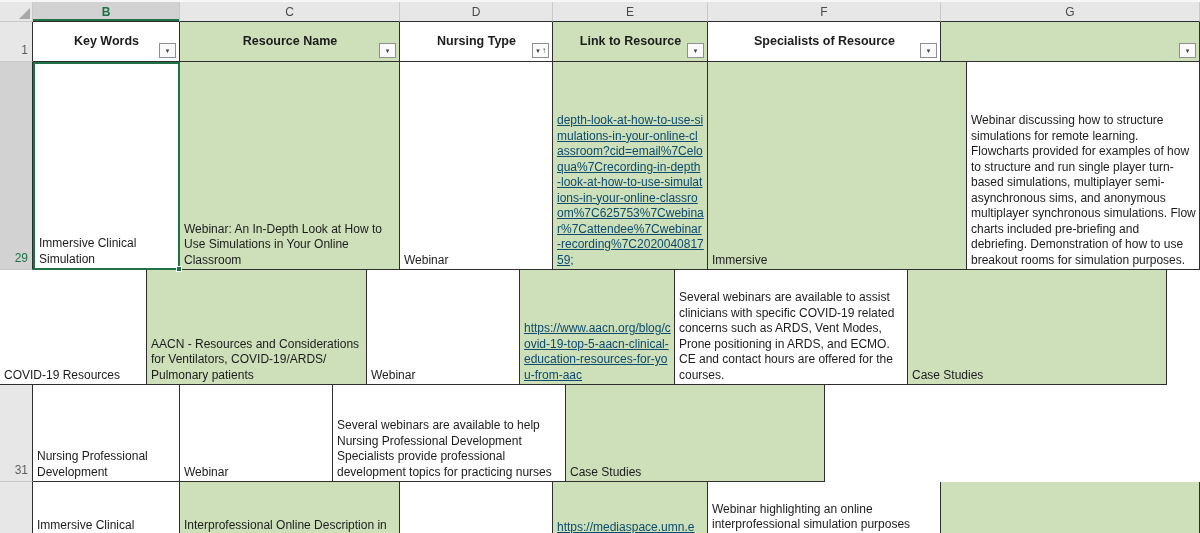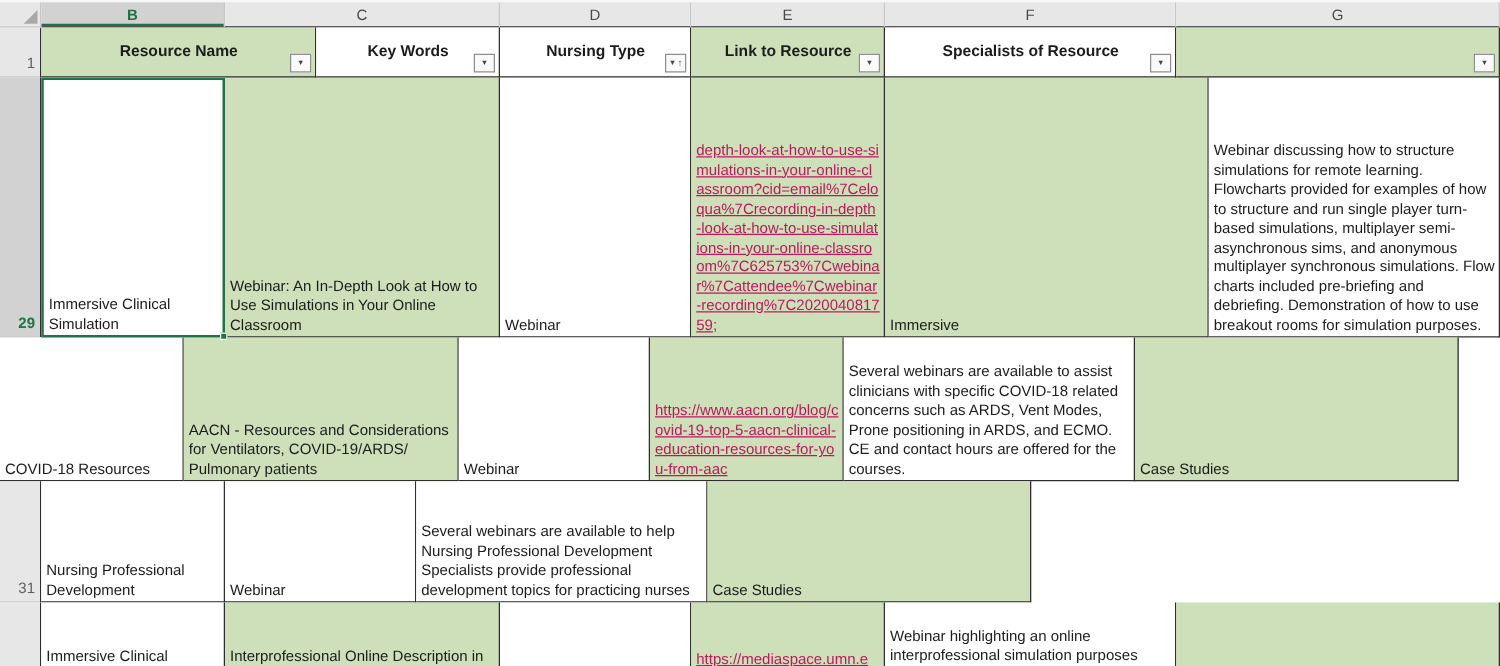--- a/index.html
+++ b/index.html
@@ -23,21 +23,21 @@
   .letter { display: flex; align-items: center; justify-content: center;
     font-size: 12px; color: #4a4a4a; background: #e7e7e7;
     border-right: 1px solid #c9c9c9; border-bottom: 1px solid #2e2e2e; }
   .letter.selcol { background: #d2d2d2; color: #1e7246; font-weight: bold;
     box-shadow: inset 0 -2px 0 #1e7246; }
 
   
   .rownum { background: #e7e7e7; border-right: 1px solid #2e2e2e; border-bottom: 1px solid #c9c9c9;
     display: flex; align-items: flex-end; justify-content: flex-end;
     font-size: 12px; color: #5f5f5f; padding: 0 4px 4px 0; }
-  .rownum.selrow { background: #d2d2d2; color: #1e7246; font-weight: bold; }
+  .rownum.selrow { background: #d2d2d2; color: #1e7246; font-weight: normal; }
 
   
   .cell { border-right: 1px solid #2e2e2e; border-bottom: 1px solid #2e2e2e;
     display: flex; align-items: flex-end; overflow: hidden;
     font-size: 12px; line-height: 1.29; color: #1c1c1c; padding: 0 3px 1px 4px; }
   .cell span { overflow-wrap: break-word; min-width: 0; max-width: 100%; }
   .c-green { background: #cde0ba; }
   .c-white { background: #ffffff; }
 
   
@@ -52,21 +52,21 @@
 
   
   .r29 { height: 208px; } .r30 { height: 115px; } .r31 { height: 97px; } .r32 { height: 170px; }
 
   
   .sel { border: 2px solid #1e7246; overflow: visible; position: relative; }
   .fill-handle { position: absolute; right: -4px; bottom: -4px; width: 6px; height: 6px;
     background: #1e7246; border: 1px solid #fff; z-index: 6; }
 
   
-  .link { color: #be185d; text-decoration: underline; word-break: break-all; }
+  .link { color: #0c4a6e; text-decoration: underline; word-break: break-all; }
 
   
   .r32 .cell { align-items: flex-start; }
   .pt36 { padding-top: 36px; } .pt38 { padding-top: 38px; } .pt20 { padding-top: 20px; }
 </style>
 </head>
 <body>
 
 <div class="sheet">
 
@@ -77,28 +77,28 @@
     <div class="letter selcol w-b">B</div>
     <div class="letter w-c">C</div>
     <div class="letter w-d">D</div>
     <div class="letter w-e">E</div>
     <div class="letter w-f">F</div>
     <div class="letter w-g">G</div>
   </div>
 
   <div class="frow r1">
     <div class="rownum w-rh">1</div>
+    <div class="cell hcell c-white w-b">
+      <span>Key Words</span>
+      <div class="fbtn">
+        <span class="fglyph">▼</span>
+      </div>
+    </div>
     <div class="cell hcell c-green w-c">
       <span>Resource Name</span>
-      <div class="fbtn">
-        <span class="fglyph">▼</span>
-      </div>
-    </div>
-    <div class="cell hcell c-white w-b">
-      <span>Key Words</span>
       <div class="fbtn">
         <span class="fglyph">▼</span>
       </div>
     </div>
     <div class="cell hcell c-white w-d">
       <span>Nursing Type</span>
       <div class="fbtn">
         <span class="fglyph">▼</span>
         <span class="sglyph">↑</span>
       </div>
@@ -140,33 +140,33 @@
     <div class="cell c-green w-g">
       <span>Immersive</span>
     </div>
     <div class="cell c-white w-f">
       <span>Webinar discussing how to structure simulations for remote learning. Flowcharts provided for examples of how to structure and run single player turn-based simulations, multiplayer semi-asynchronous sims, and anonymous multiplayer synchronous simulations. Flow charts included pre-briefing and debriefing. Demonstration of how to use breakout rooms for simulation purposes.</span>
     </div>
   </div>
 
   <div class="frow r30">
     <div class="cell c-white w-b">
-      <span>COVID-18 Resources</span>
+      <span>COVID-19 Resources</span>
     </div>
     <div class="cell c-green w-c">
       <span>AACN - Resources and Considerations for Ventilators, COVID-19/ARDS/ Pulmonary patients</span>
     </div>
     <div class="cell c-white w-d">
       <span>Webinar</span>
     </div>
     <div class="cell c-green w-e">
       <span class="link">https://www.aacn.org/blog/covid-19-top-5-aacn-clinical-education-resources-for-you-from-aac</span>
     </div>
     <div class="cell c-white w-f">
-      <span>Several webinars are available to assist clinicians with specific COVID-18 related concerns such as ARDS, Vent Modes, Prone positioning in ARDS, and ECMO. CE and contact hours are offered for the courses.</span>
+      <span>Several webinars are available to assist clinicians with specific COVID-19 related concerns such as ARDS, Vent Modes, Prone positioning in ARDS, and ECMO. CE and contact hours are offered for the courses.</span>
     </div>
     <div class="cell c-green w-g">
       <span>Case Studies</span>
     </div>
   </div>
 
   <div class="frow r31">
     <div class="rownum w-rh">31</div>
     <div class="cell c-white w-b">
       <span>Nursing Professional Development</span>

